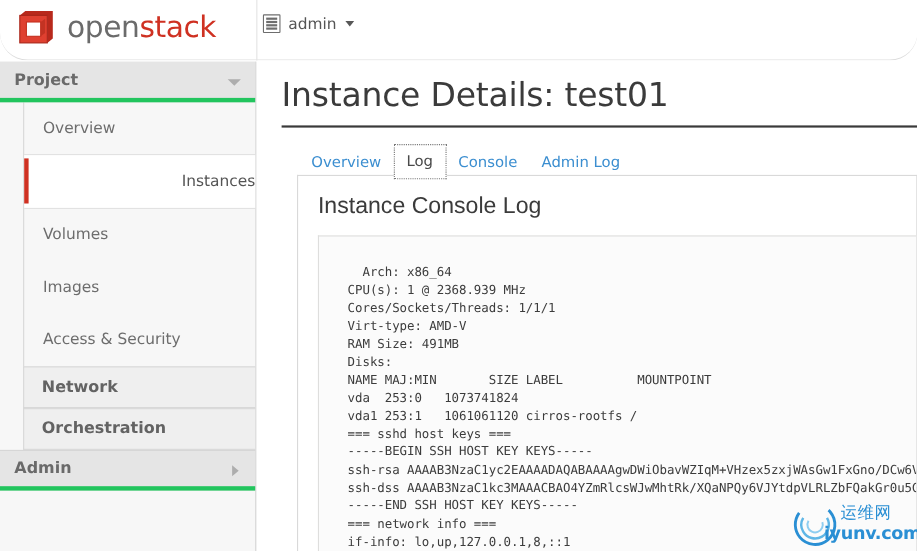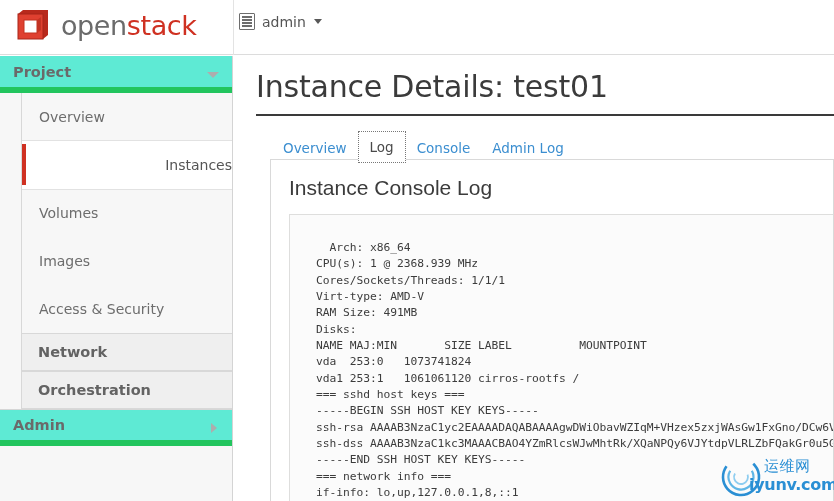--- a/index.html
+++ b/index.html
@@ -10,20 +10,21 @@
     background: #ffffff;
     font-family: "Liberation Sans", sans-serif;
   }
 
   
   #topbar {
     position: absolute; top: 0; left: 0;
     width: 834px; height: 55px;
     background: #ffffff;
     border-bottom: 1px solid #dcdcdc;
+    border-radius: 25px;
   }
   #brand {
     position: absolute; left: 14px; top: 6px;
     display: flex; align-items: center; gap: 9px;
   }
   .logo-cube {
     width: 38px; height: 38px; position: relative;
   }
   .logo-cube svg { display: block; }
   .brand-text {
@@ -69,22 +70,22 @@
 
   
   #sidebar {
     position: absolute; top: 56px; left: 0;
     width: 233px; height: 445px;
     background: #f7f7f7;
     border-right: 1px solid #d4d4d4;
   }
   .panel-head {
     height: 37px;
-    background: #5eead4;
-    border-bottom: 6px solid #22c55e;
+    background: #e5e5e5;
+    border-bottom: 4px solid #22c55e;
     display: flex; align-items: center;
     padding: 0 14px 0 13px;
     cursor: pointer;
     position: relative;
   }
   .panel-head .ph-label {
     font-size: 14.5px; font-weight: bold; color: #6a6a6a;
     font-family: "DejaVu Sans", sans-serif;
   }
   .panel-head .tri-down {

